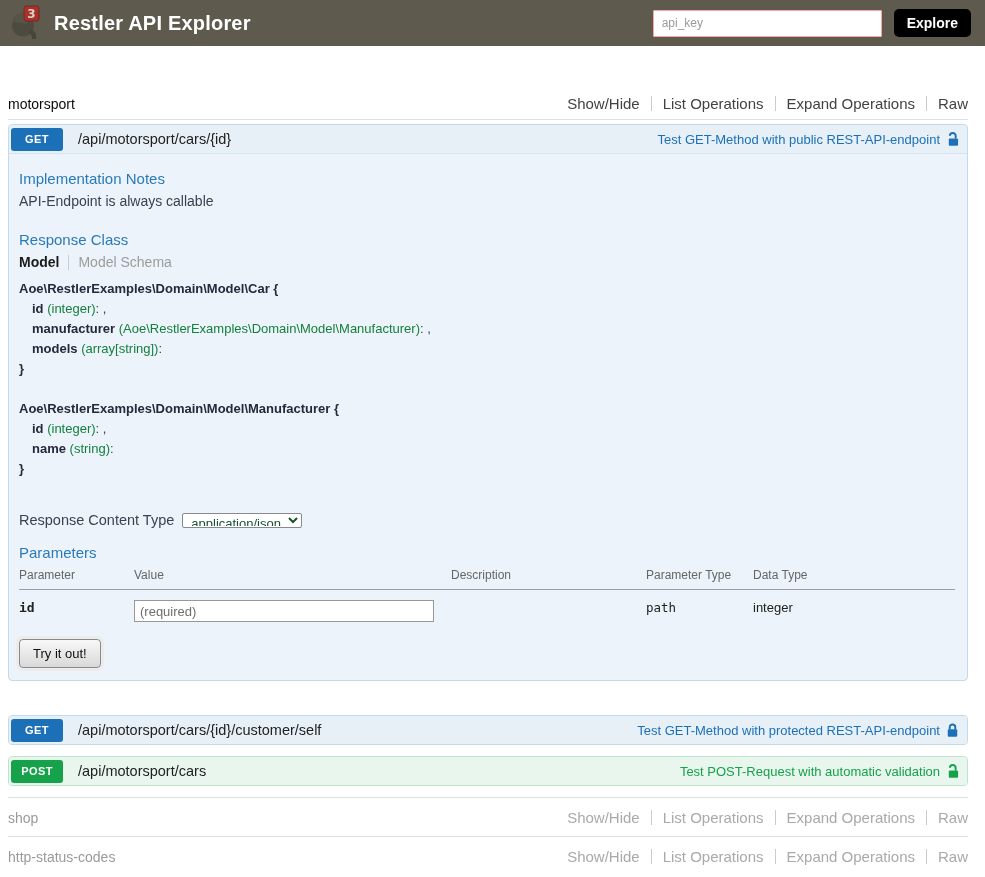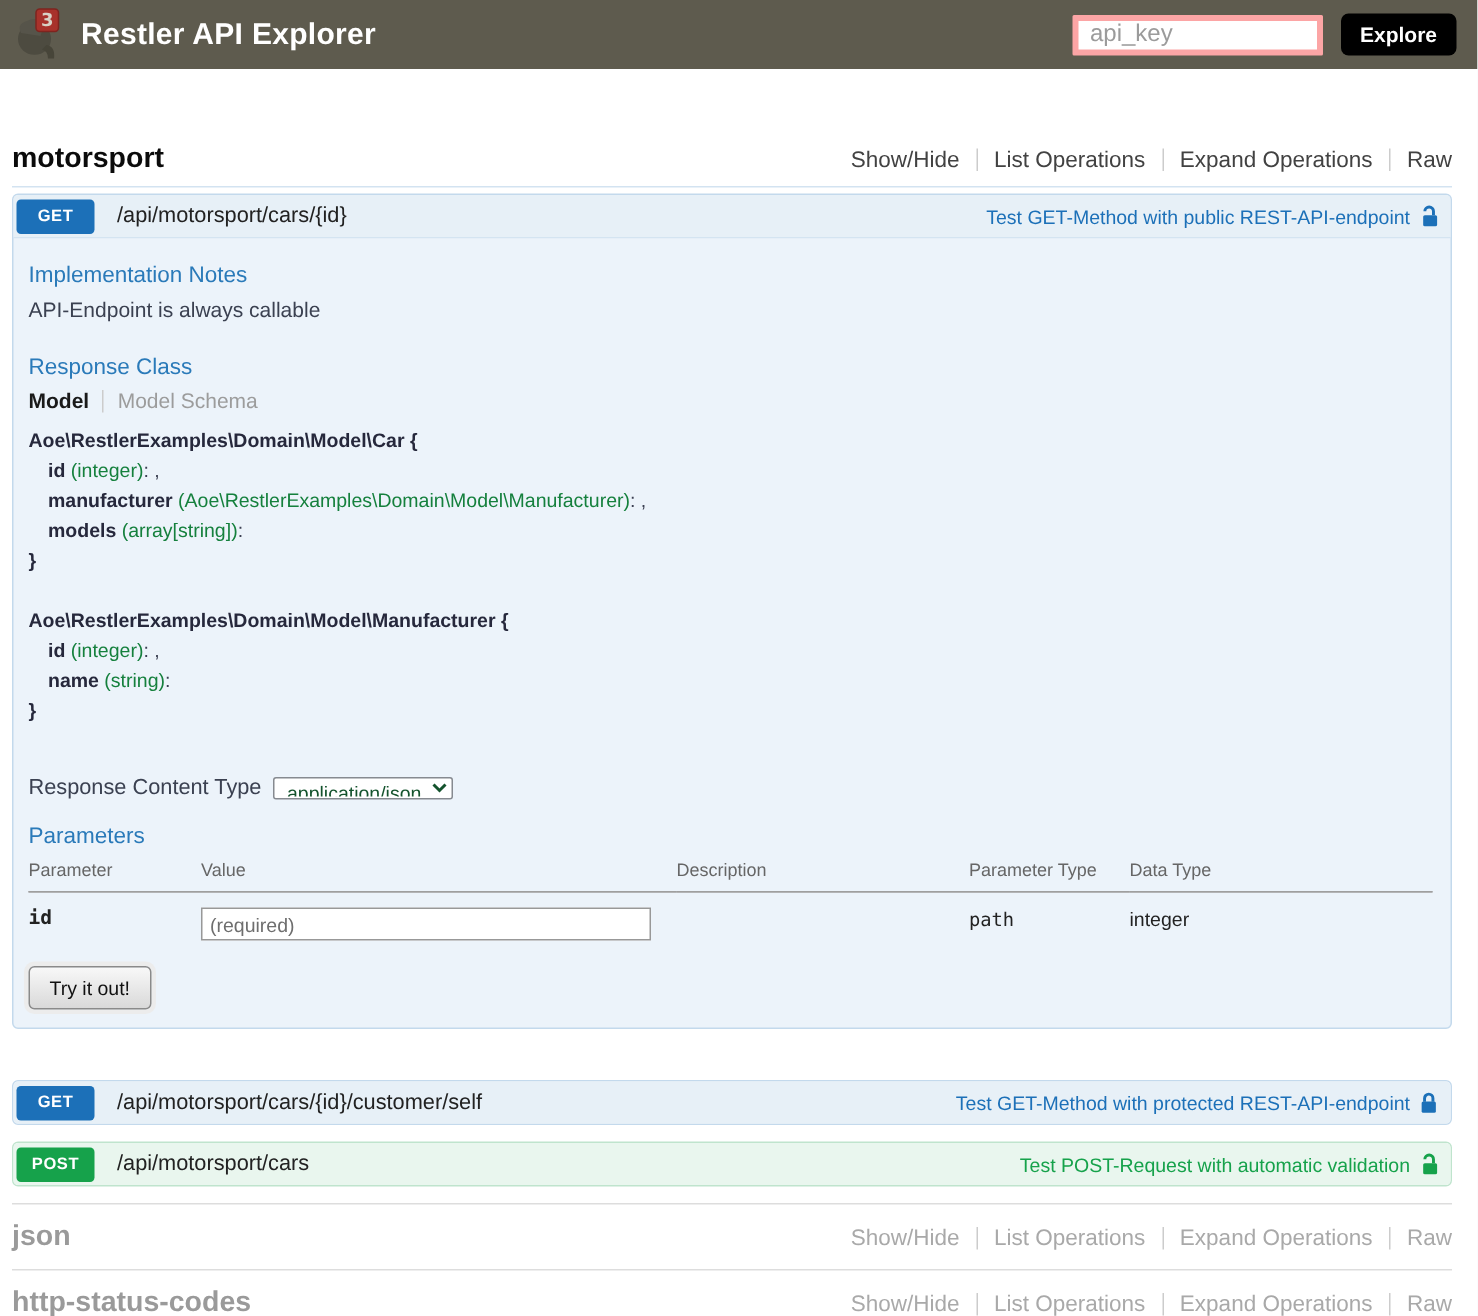--- a/index.html
+++ b/index.html
@@ -4,31 +4,31 @@
 <style>
   * { box-sizing: border-box; }
   html, body { margin: 0; padding: 0; background: #fff; }
   body { width: 985px; font-family: "Liberation Sans", "DejaVu Sans", sans-serif; color: #333; }
 
   
   .topbar { height: 46px; background: #5e5b4e; display: flex; align-items: center; padding: 0 14px 0 10px; }
   .logo { width: 36px; height: 38px; margin-right: 8px; flex: 0 0 auto; }
   .topbar-title { color: #fff; font-size: 20px; font-weight: bold; letter-spacing: .2px; }
   .topbar-spacer { flex: 1; }
-  .apikey-input { width: 167px; height: 27px; border: 4px solid #fca5a5; border-radius: 1px; padding: 2px 8px; font-size: 16px; font-family: inherit; color: #333; background: #fff; }
+  .apikey-input { width: 229px; height: 27px; border: 1px solid #fca5a5; border-radius: 1px; padding: 2px 8px; font-size: 12px; font-family: inherit; color: #333; background: #fff; }
   .apikey-input::placeholder { color: #9b9b9b; }
   .explore-btn { margin-left: 12px; background: #000; color: #fff; font-weight: bold; font-size: 14px; border: 0; border-radius: 5px; padding: 6px 13px; font-family: inherit; cursor: pointer; }
 
   
   .main { margin: 41px 17px 0 8px; }
 
   .res-heading { display: flex; align-items: center; justify-content: space-between; padding: 8px 0 7px 0; }
   .res-heading.first { border-bottom: 1px solid #d3e3f1; margin-bottom: 4px; }
   .res-heading.gray { border-top: 1px solid #ddd; padding: 11px 0 10px 0; }
-  .res-title { font-size: 19px; font-weight: bold; color: #0b0b0b; text-decoration: none; }
+  .res-title { font-size: 14px; font-weight: normal; color: #0b0b0b; text-decoration: none; }
   .res-heading.gray .res-title { color: #9a9a9a; }
   .res-menu { display: flex; align-items: center; font-size: 15px; }
   .res-menu a { color: #424242; text-decoration: none; cursor: pointer; }
   .res-heading.gray .res-menu a { color: #a9a9a9; }
   .vsep { width: 1px; height: 15px; background: #ccc; margin: 0 11px; }
 
   
   .op-block { border: 1px solid #c3d9ec; border-radius: 4px; background: #ecf3fa; margin-bottom: 34px; }
   .op-block.collapsed { background: transparent; margin-bottom: 11px; }
   .op-block.post { border-color: #bfe4cd; }
@@ -208,21 +208,21 @@
         <span>Test POST-Request with automatic validation</span>
         <svg class="lock-icon" width="13" height="16" viewBox="0 0 14 16">
           <path d="M4.2 4.6 a3.1 3.1 0 0 1 6.2 0 V7.4" fill="none" stroke="#16a24b" stroke-width="2.1"></path>
           <rect x="3" y="7.4" width="10" height="8" rx="1.2" fill="#16a24b"></rect>
         </svg>
       </a>
     </div>
   </div>
 
   <div class="res-heading gray" style="margin-top:10px;">
-    <a class="res-title">json</a>
+    <a class="res-title">shop</a>
     <div class="res-menu">
       <a>Show/Hide</a>
         <span class="vsep"></span>
       <a>List Operations</a>
         <span class="vsep"></span>
       <a>Expand Operations</a>
         <span class="vsep"></span>
       <a>Raw</a>
     </div>
   </div>

